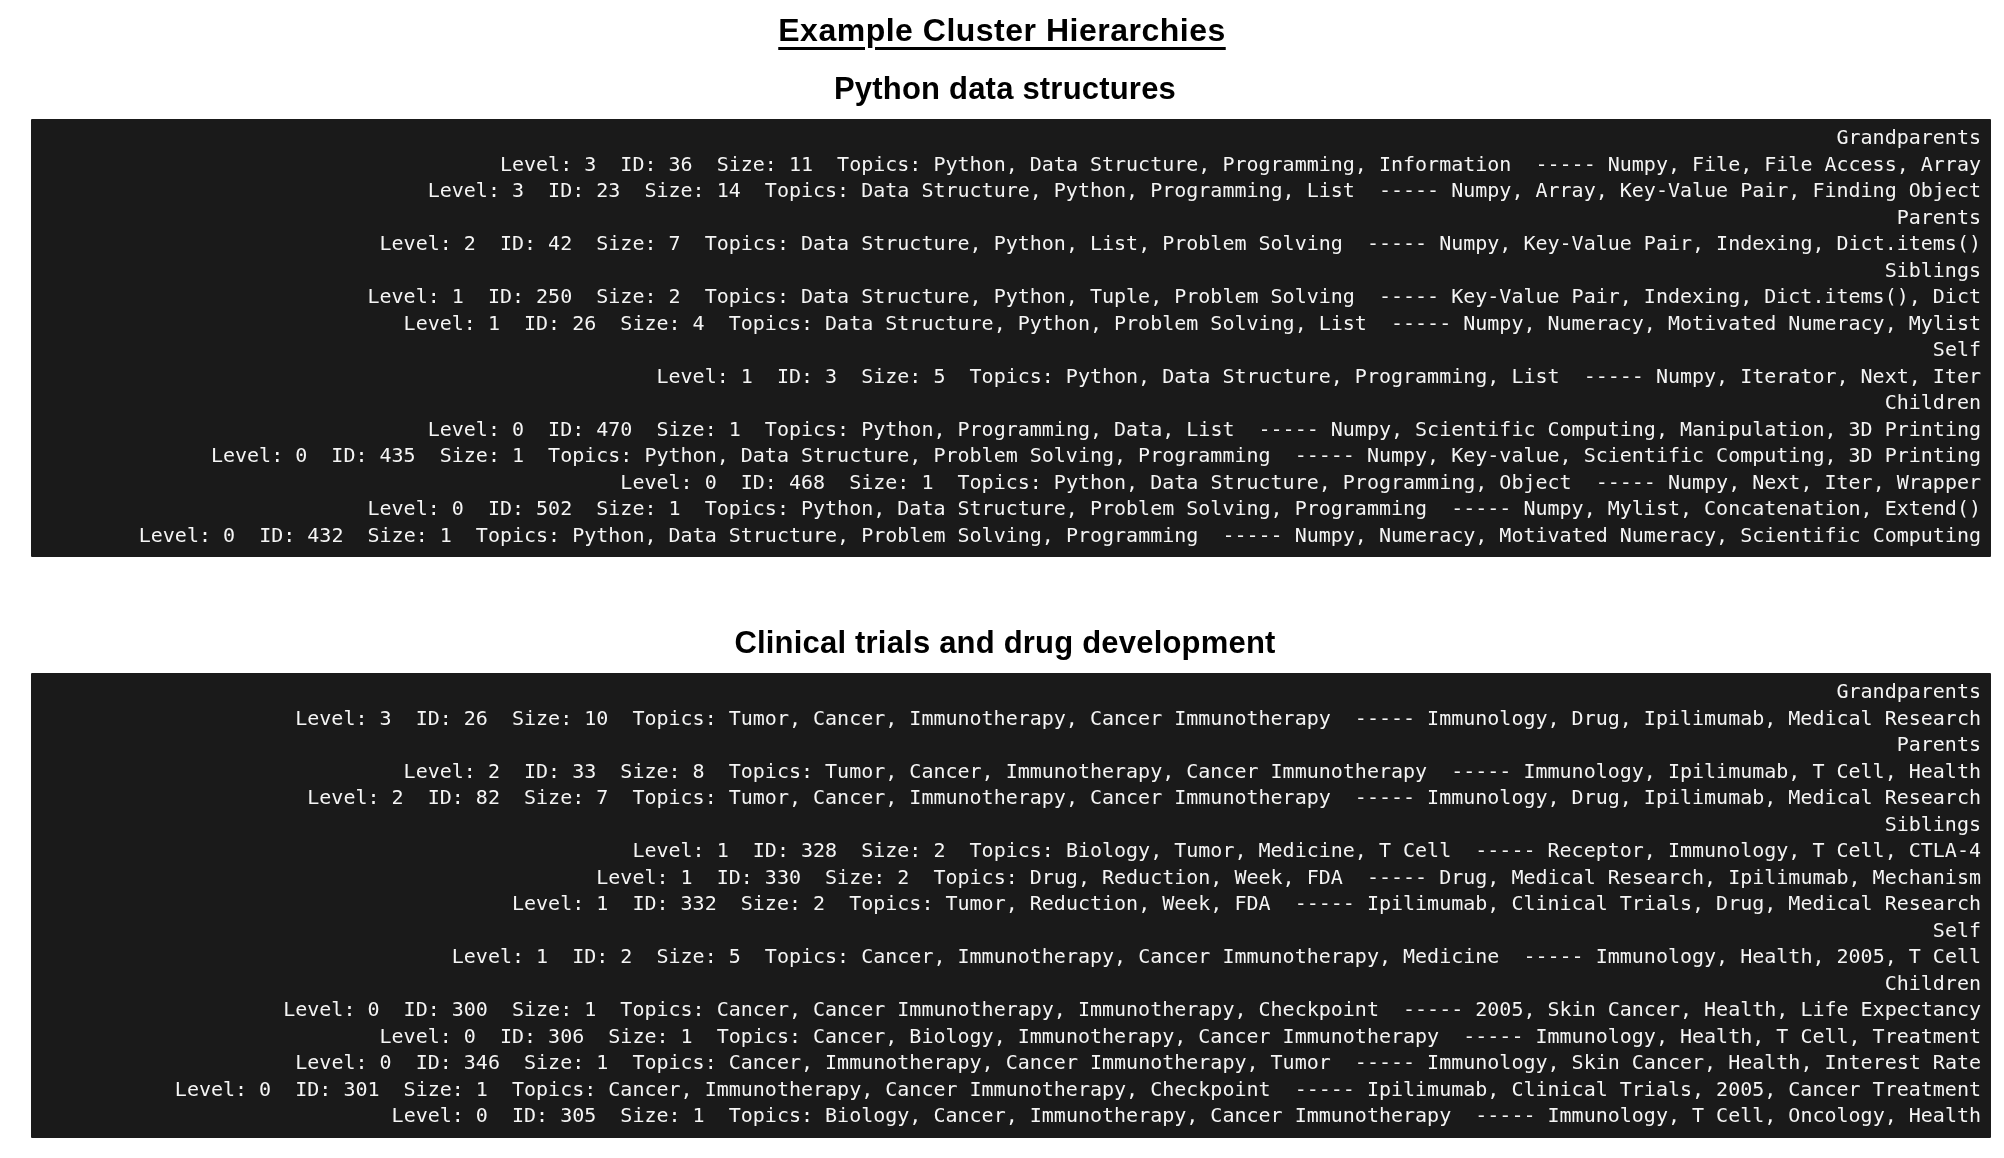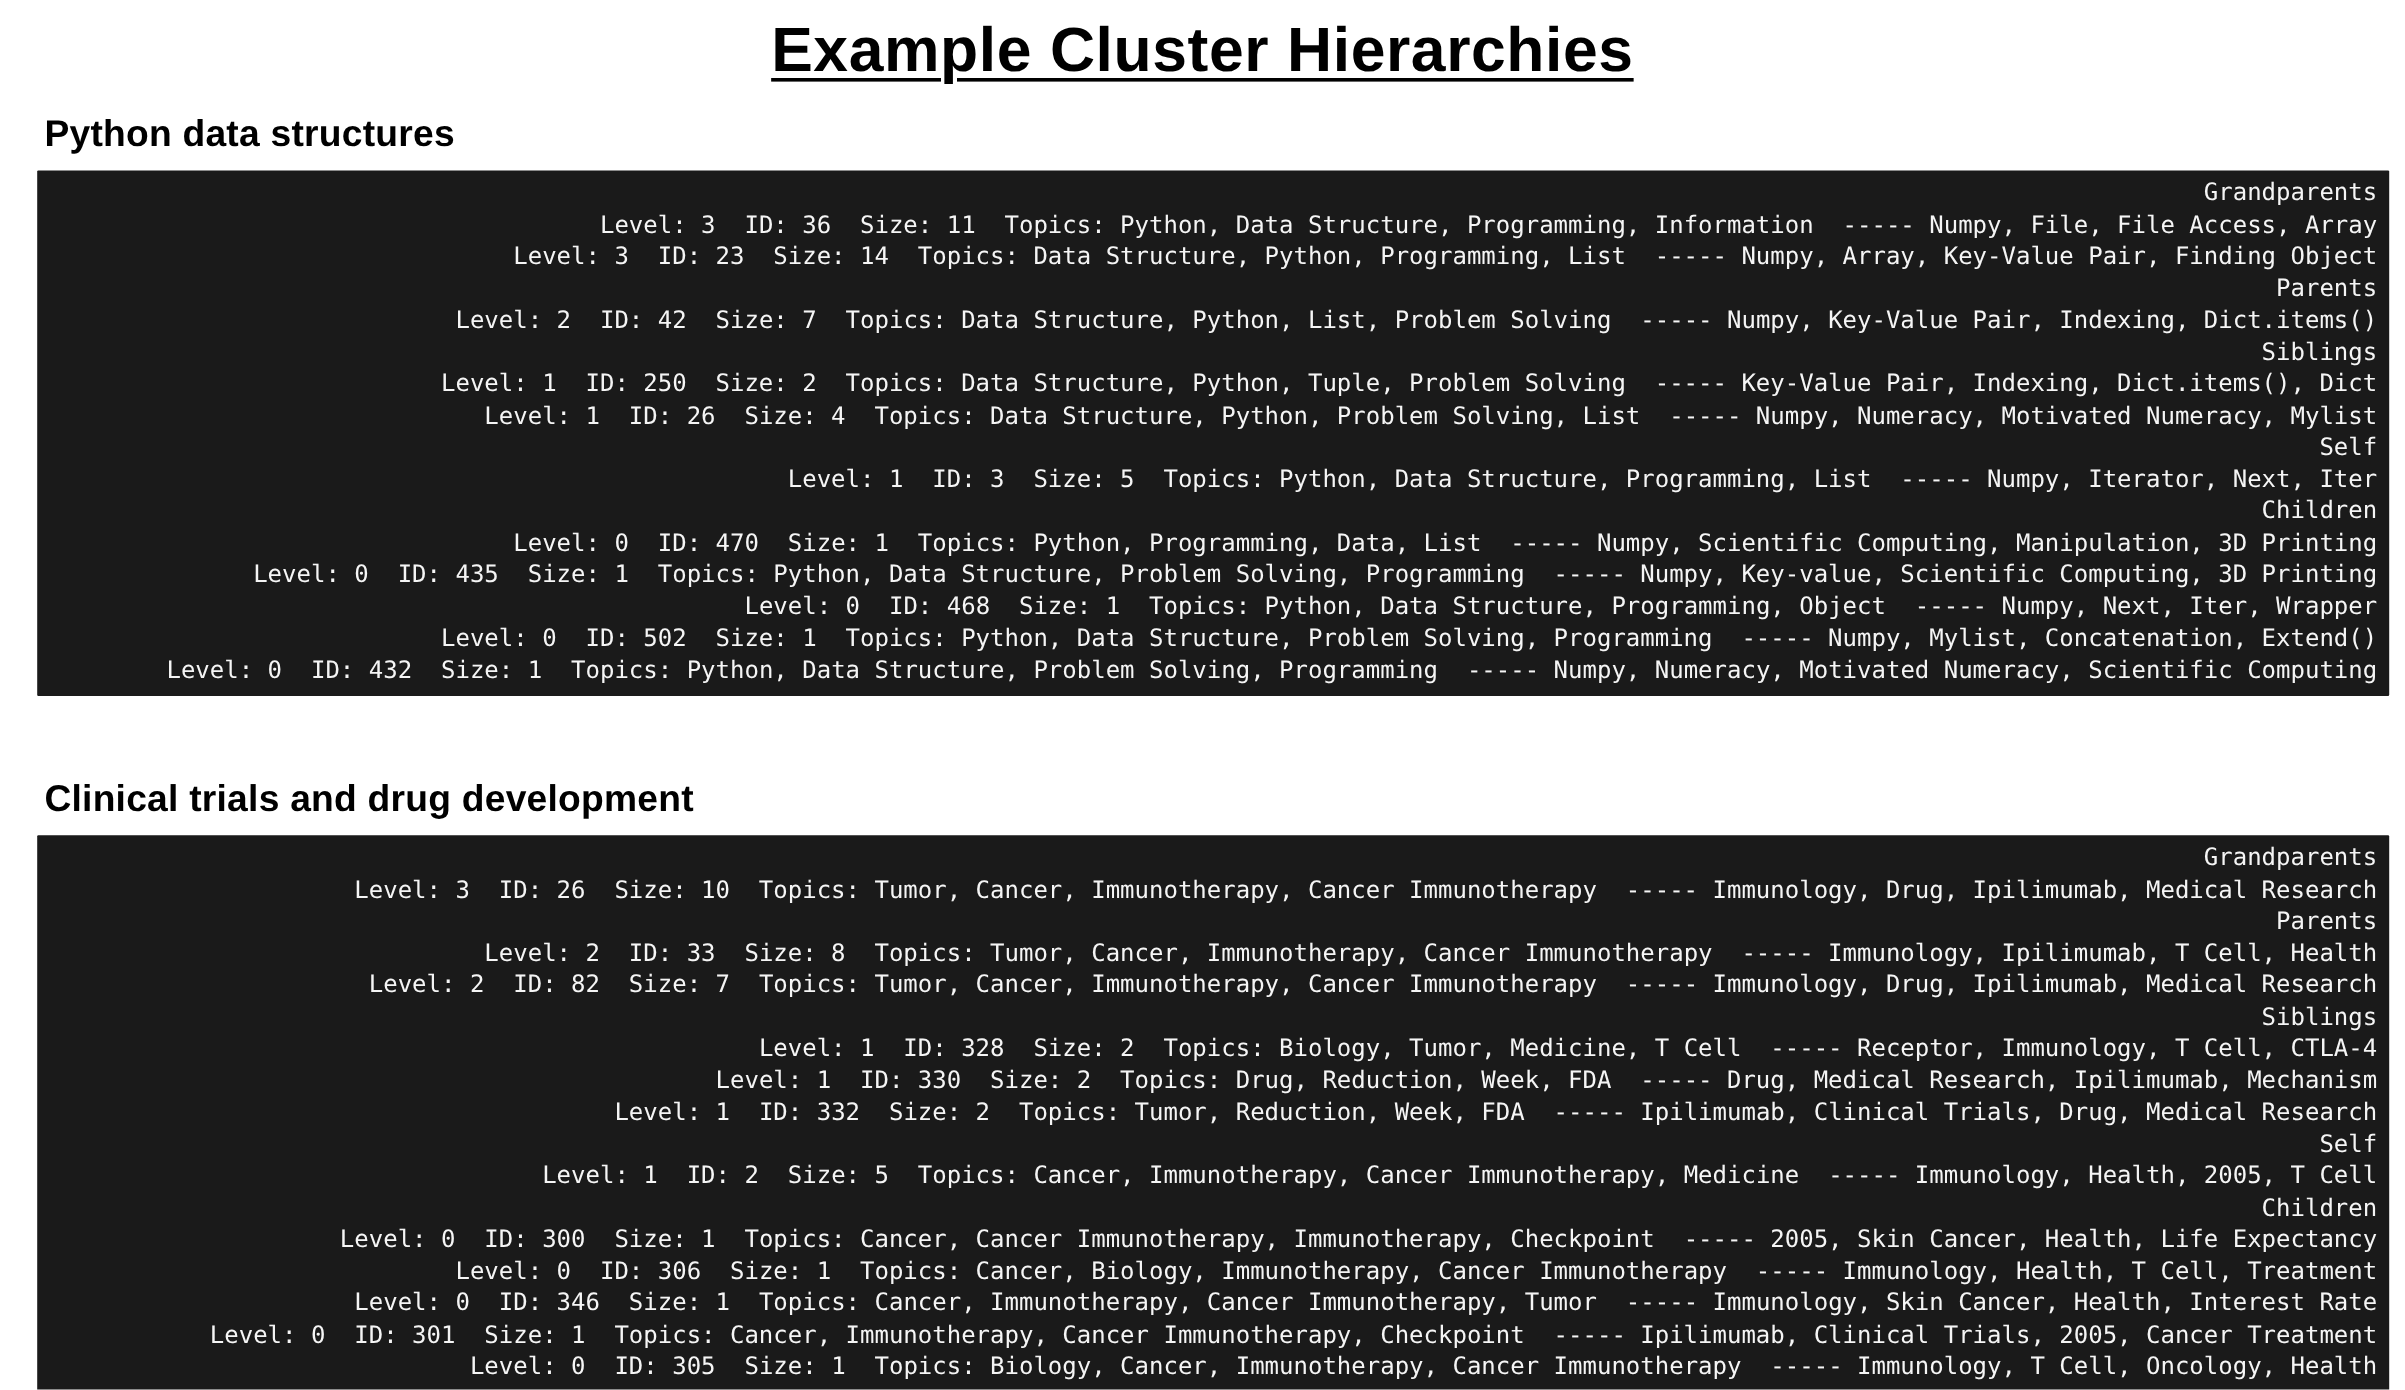--- a/index.html
+++ b/index.html
@@ -17,33 +17,34 @@
   :root {
     --console-bg: #1a1a1a;
     --console-text: #f5f5f5;
   }
   .page {
     padding: 0 31px;
     box-sizing: border-box;
   }
   .page-title {
     text-align: center;
-    font-size: 52px;
+    font-size: 32px;
     font-weight: 700;
     margin: 12px 0 0 0;
     text-decoration: underline;
     text-decoration-thickness: 3px;
     text-underline-offset: 6px;
     letter-spacing: 0.5px;
   }
   .section-heading {
     font-size: 31px;
     font-weight: 700;
     margin: 0 0 12px 6px;
     letter-spacing: 0.2px;
+    text-align: center;
   }
   .section-python .section-heading {
     margin-top: 22px;
   }
   .section-clinical .section-heading {
     margin-top: 68px;
   }
   .console {
     background: var(--console-bg);
     border-radius: 1px;

